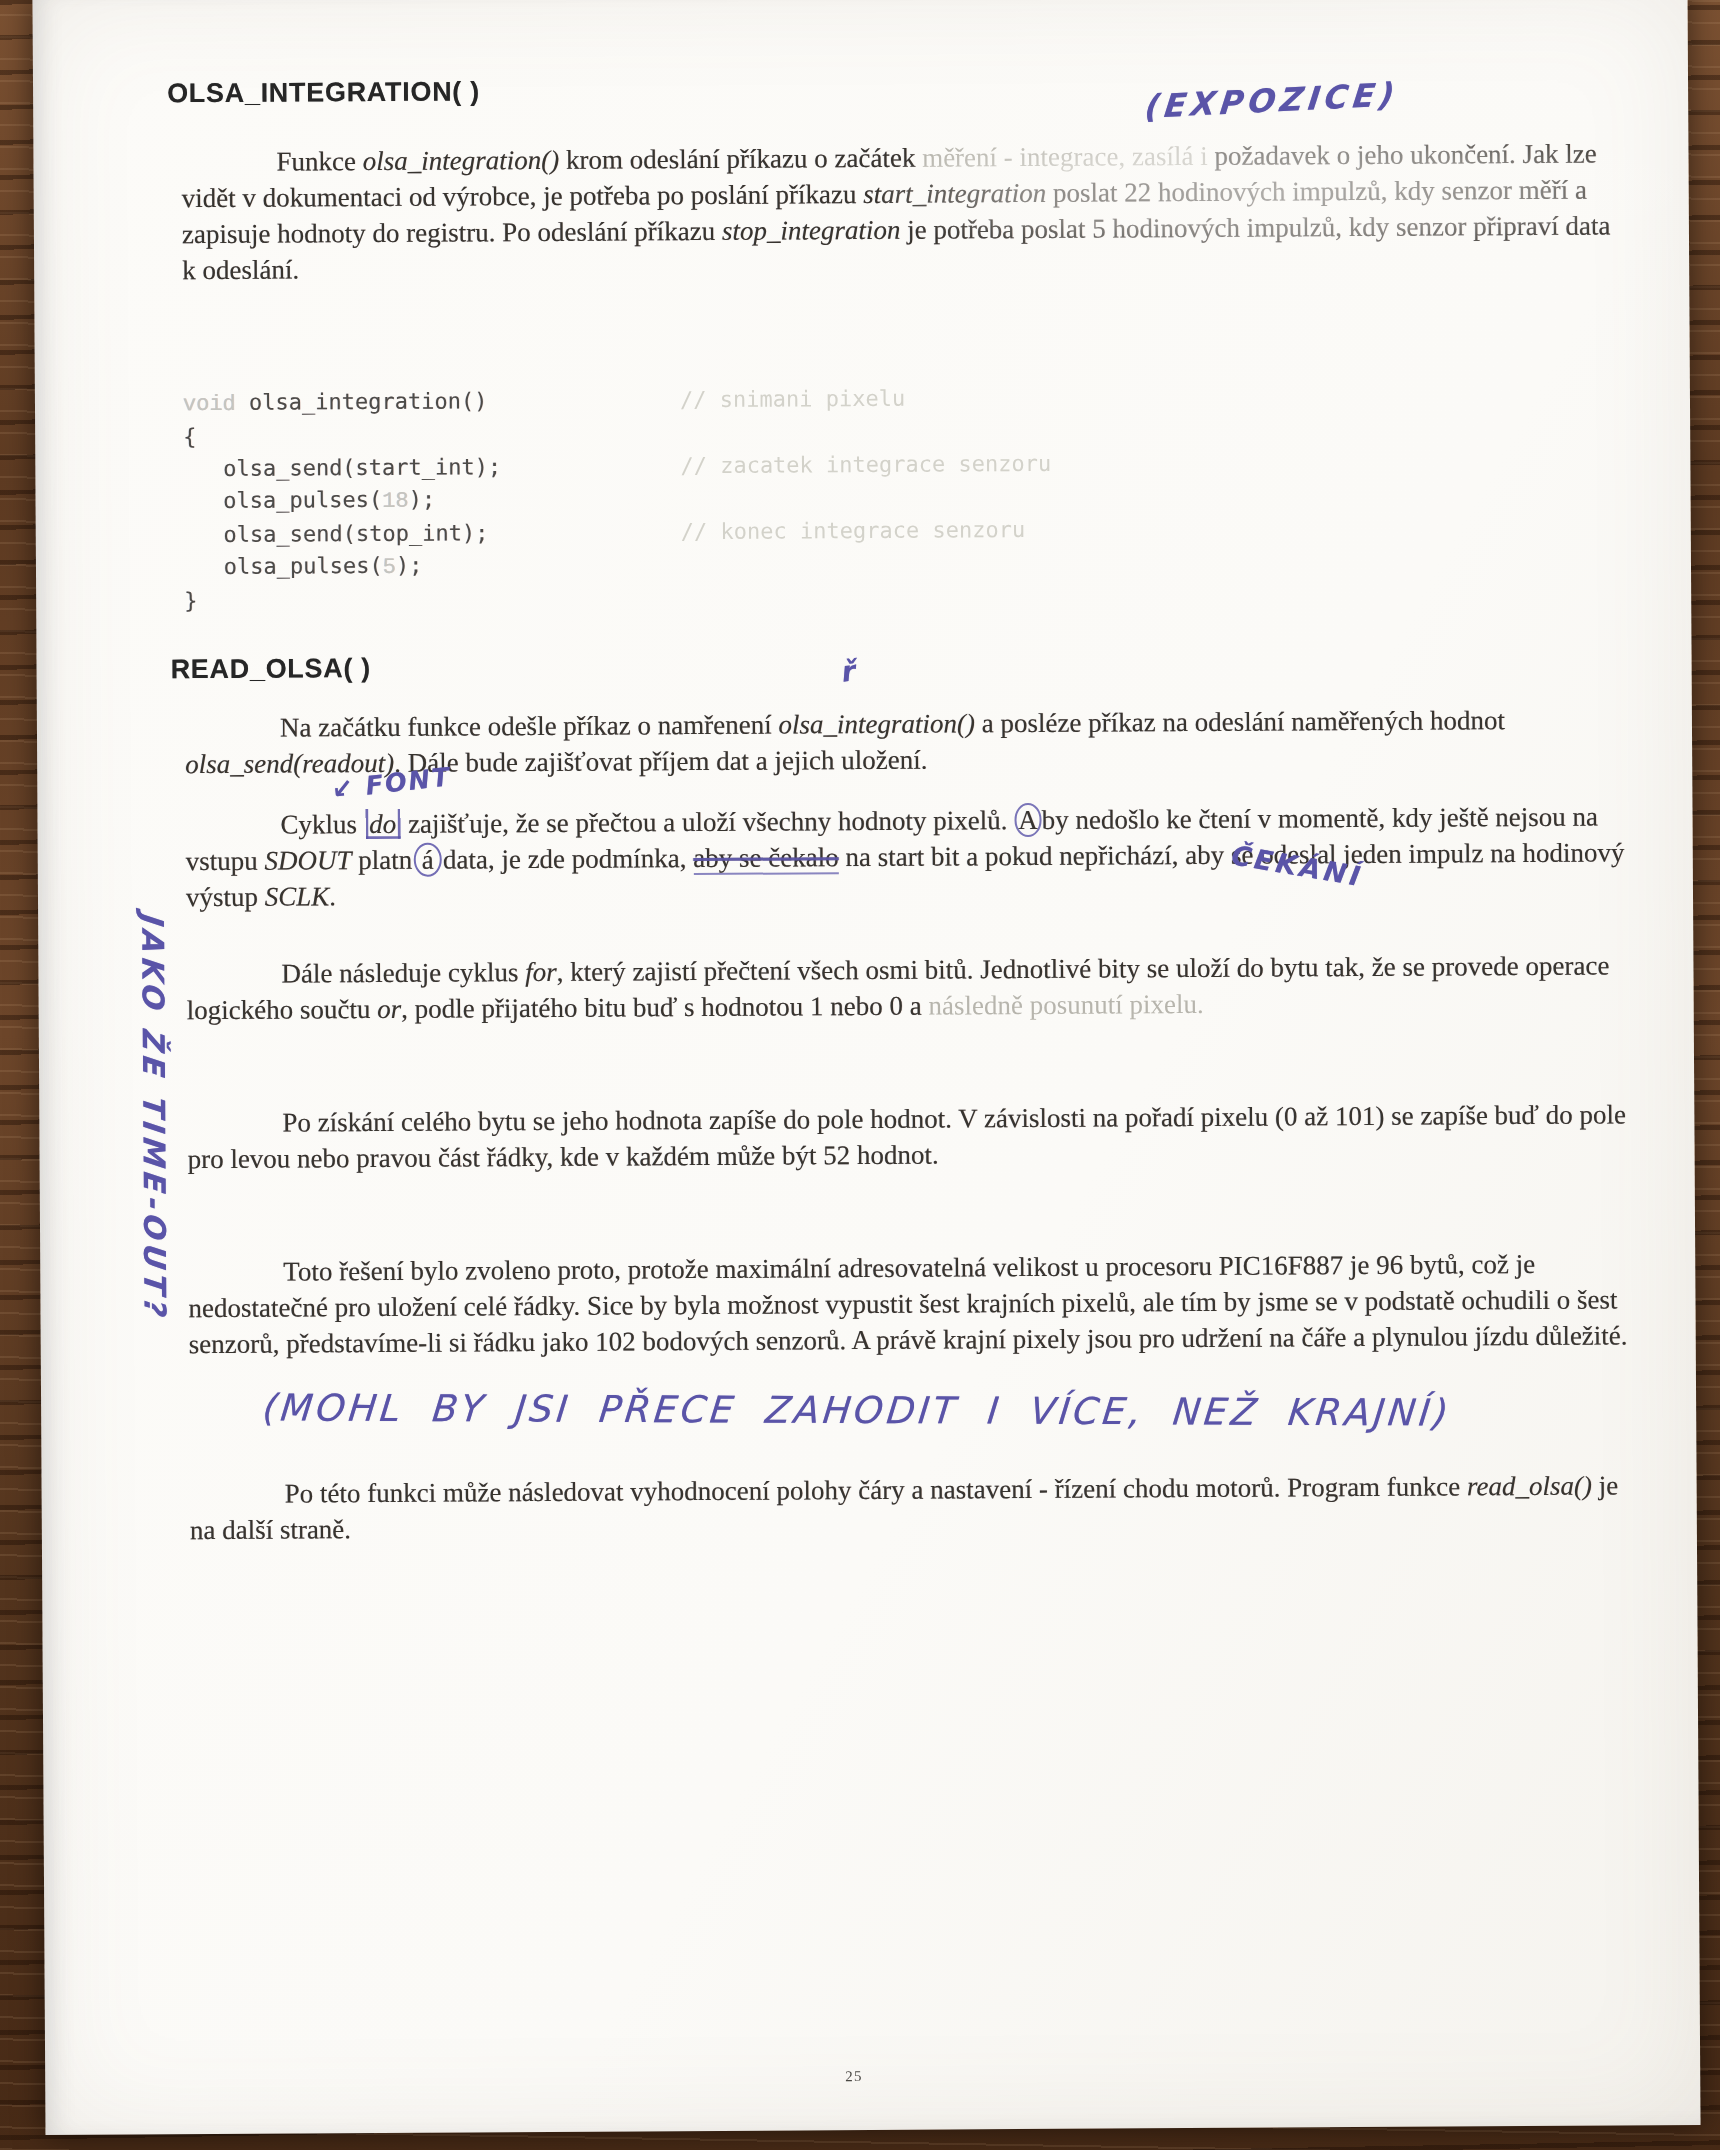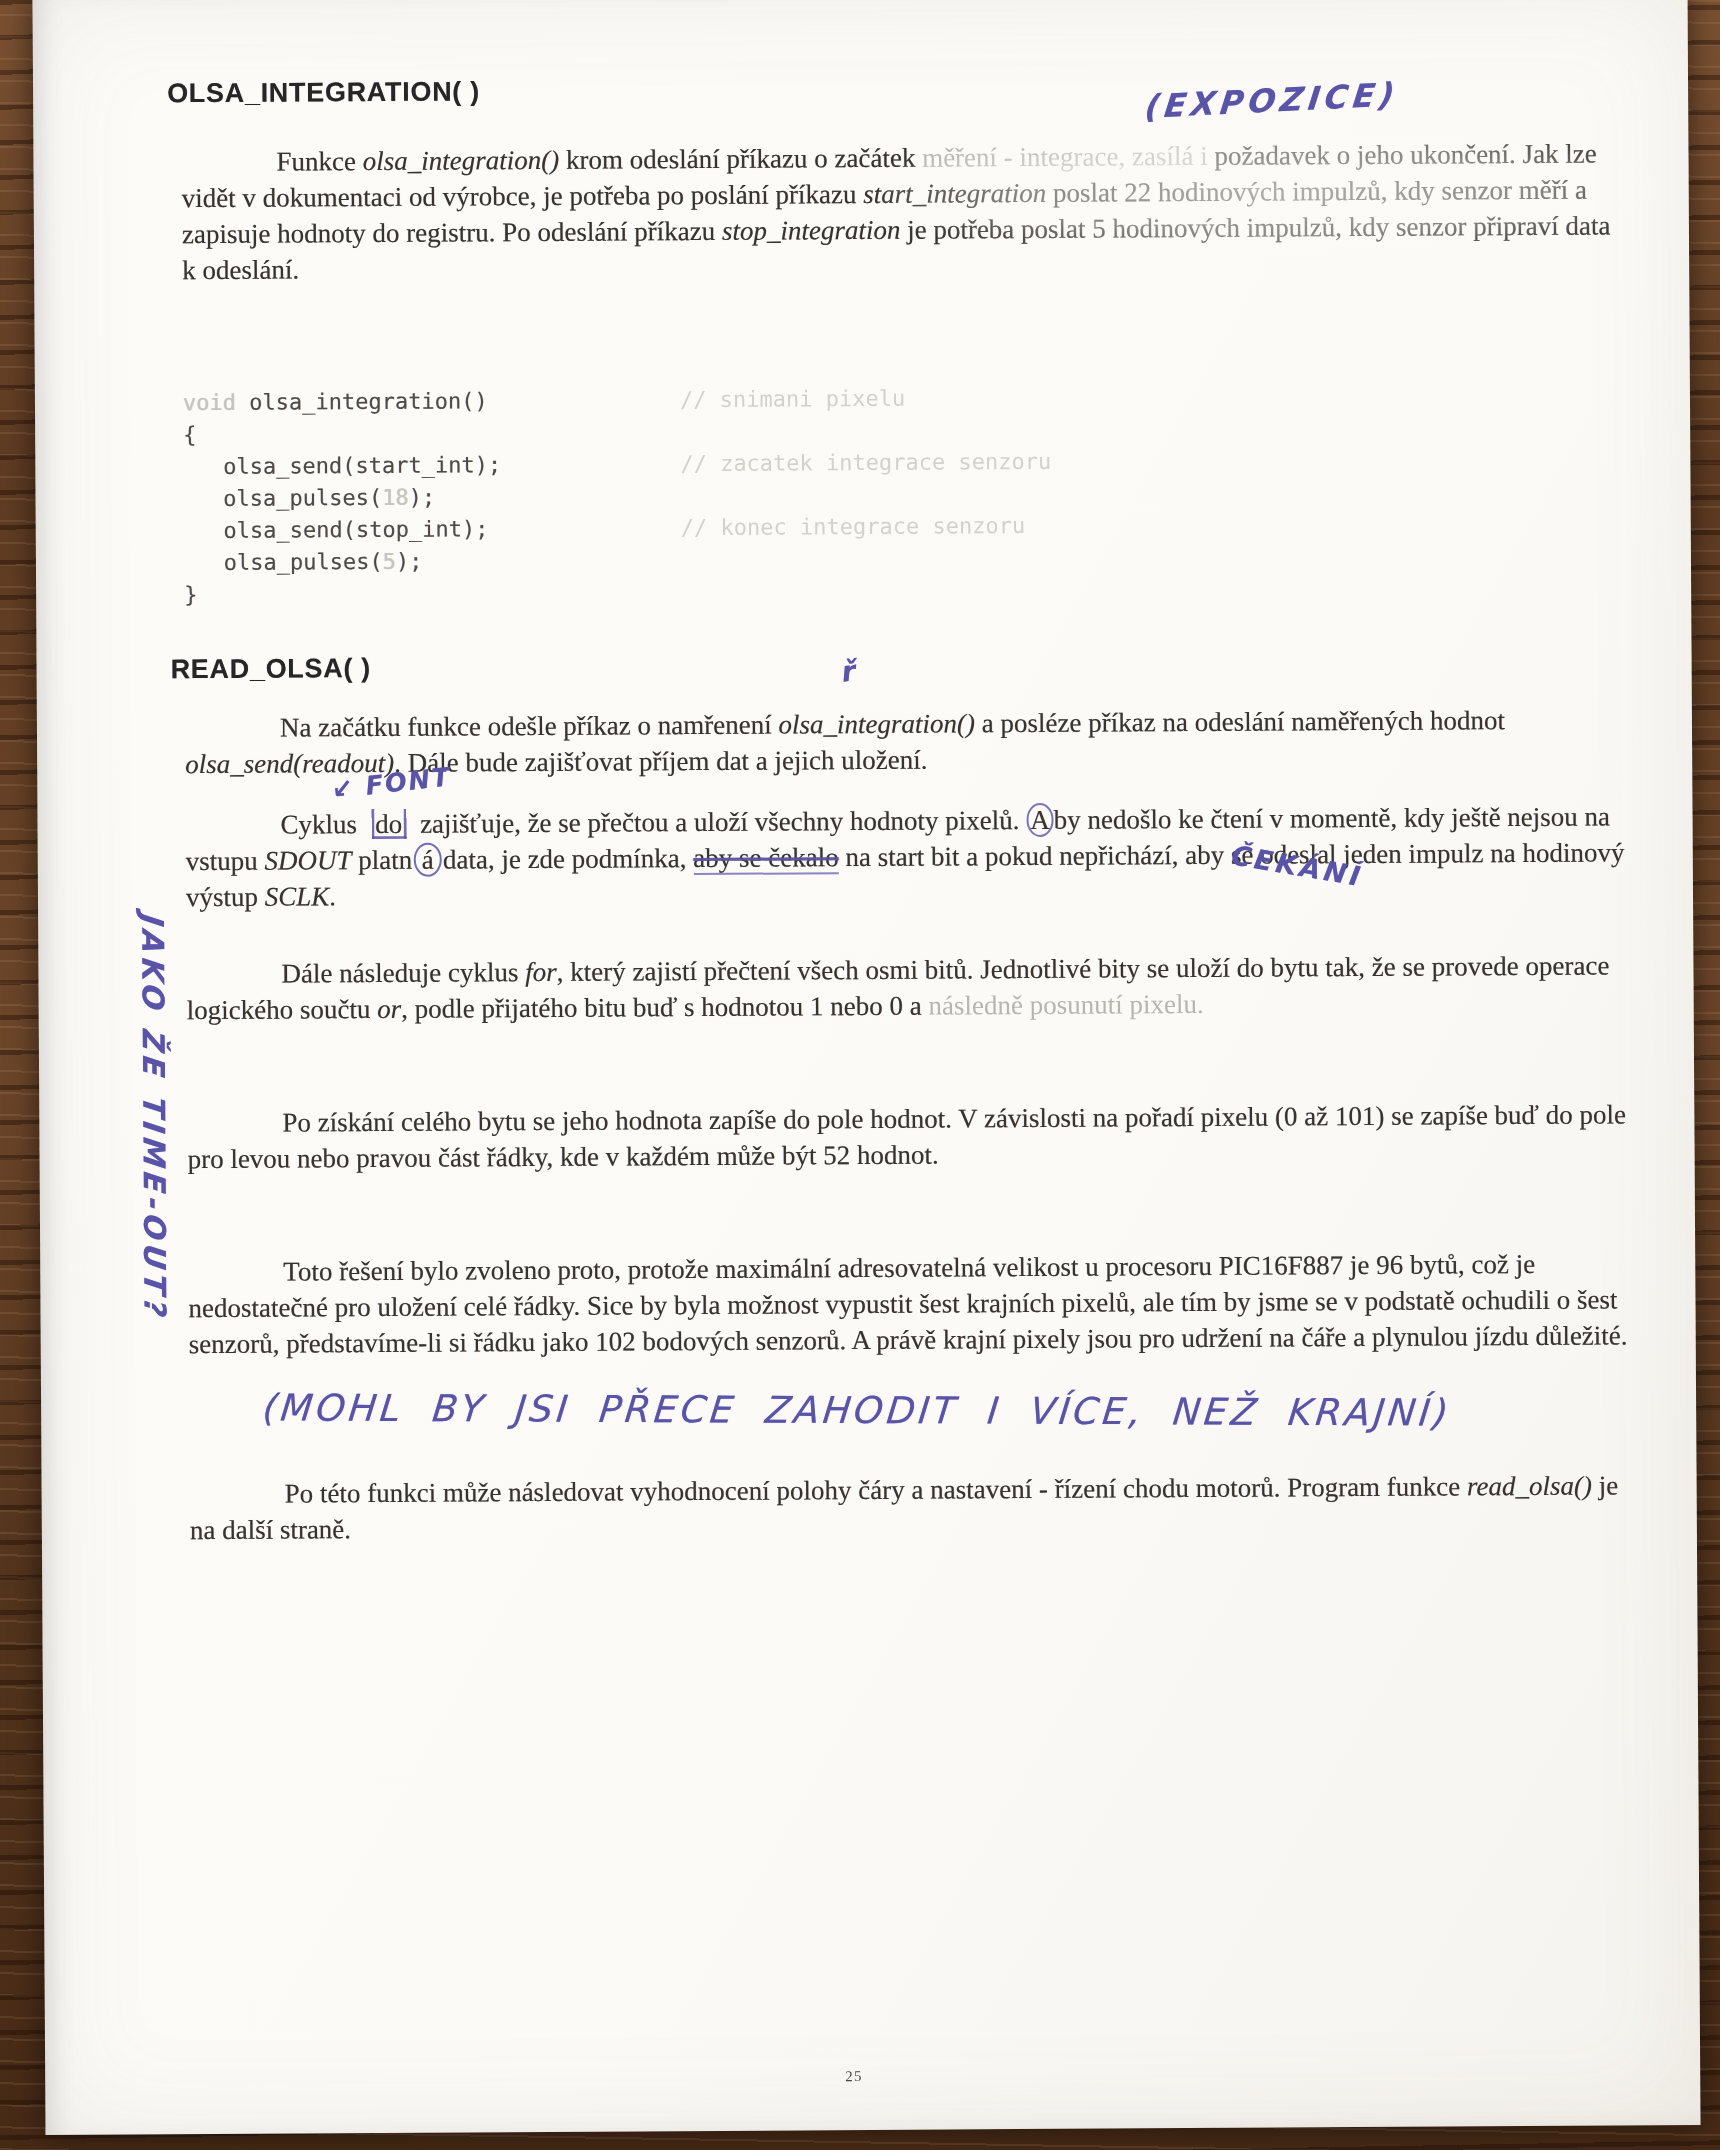--- a/index.html
+++ b/index.html
@@ -26,35 +26,35 @@
   .para{
     width:1440px; font-size:27px; line-height:36px; color:#37342f;
     text-indent:95px; text-align:left;
     text-shadow:0.4px 0 0 rgba(170,70,40,.18), -0.4px 0 0 rgba(40,80,150,.18), 0 0 0.7px rgba(60,60,60,.25);
   }
   .em{font-style:italic;}
   .faded{color:#b7b5ad; text-shadow:none;}
   
   .code{font-family:"DejaVu Sans Mono","Liberation Mono",monospace; font-size:22px; line-height:32px; color:#4c4b48;}
   .code-line{position:relative; white-space:pre; text-shadow:0.5px 0 0 rgba(190,80,50,.20), -0.5px 0 0 rgba(50,90,170,.20);}
-  .tok-faded{color:#c4c5bf;}
+  .tok-faded{color:#c4c5bf;font-family:Liberation Mono, monospace;}
   .code-comment{position:absolute; left:497px; top:0; color:#d3d2ca; text-shadow:none;}
   
   .hand{
     font-family:"DejaVu Sans", sans-serif; font-style:italic; color:#5a54a8;
     text-shadow:0 0 0.7px rgba(90,84,168,.55);
   }
   .ann-expozice{left:1112px; top:93px; font-size:32px; letter-spacing:4.7px; font-weight:600; transform:rotate(-2.5deg) skewX(-10deg);}
   .ann-r{left:805px; top:664px; font-size:28px; font-weight:700; transform:rotate(-6deg);}
   .ann-font{left:294px; top:774px; font-size:25.5px; letter-spacing:2px; font-weight:600; transform:rotate(-6deg);}
   .ann-cekani{left:1193px; top:862px; font-size:27px; letter-spacing:3.4px; font-weight:600; transform:rotate(10deg);}
   .ann-mohl{left:222px; top:1399px; width:1385px; font-size:37px; letter-spacing:3.4px; word-spacing:13.4px; font-weight:500; transform:rotate(0.6deg) skewX(-6deg); white-space:nowrap;}
   .ann-timeout{left:132px; top:922px; font-size:30px; letter-spacing:4.7px; font-weight:600; transform:rotate(90deg) skewX(-8deg); transform-origin:0 0; white-space:nowrap;}
   
-  .ink-bracket{box-shadow:inset 2.7px 0 0 rgba(90,84,168,.85), inset -2.7px 0 0 rgba(90,84,168,.85), inset 0 -2.7px 0 rgba(90,84,168,.85); padding:0 4px; margin:0 14px;}
+  .ink-bracket{box-shadow:inset 2.7px 0 0 rgba(90,84,168,.85), inset -2.7px 0 0 rgba(90,84,168,.85), inset 0 -2.7px 0 rgba(90,84,168,.85); padding:0 4px; margin:0 8px;font-style:italic;}
   .ink-loop{border:2px solid rgba(90,84,168,.8); border-radius:50%; padding:0 2px;}
   .ink-circle{border:2.7px solid rgba(90,84,168,.85); border-radius:50%; padding:0 6px; margin:0 1.3px;}
   .ink-strike{text-decoration:line-through; text-decoration-color:rgba(90,84,168,.9); text-decoration-thickness:2.7px; border-bottom:2px solid rgba(90,84,168,.7);}
   
   .fade-spot{pointer-events:none; background:radial-gradient(ellipse at center, rgba(252,251,248,.62) 0%, rgba(252,251,248,.42) 45%, rgba(252,251,248,0) 75%);}
   .pageno{font-size:15px; color:#4a4844; letter-spacing:1.3px;}
 </style>
 </head>
 <body>
 

